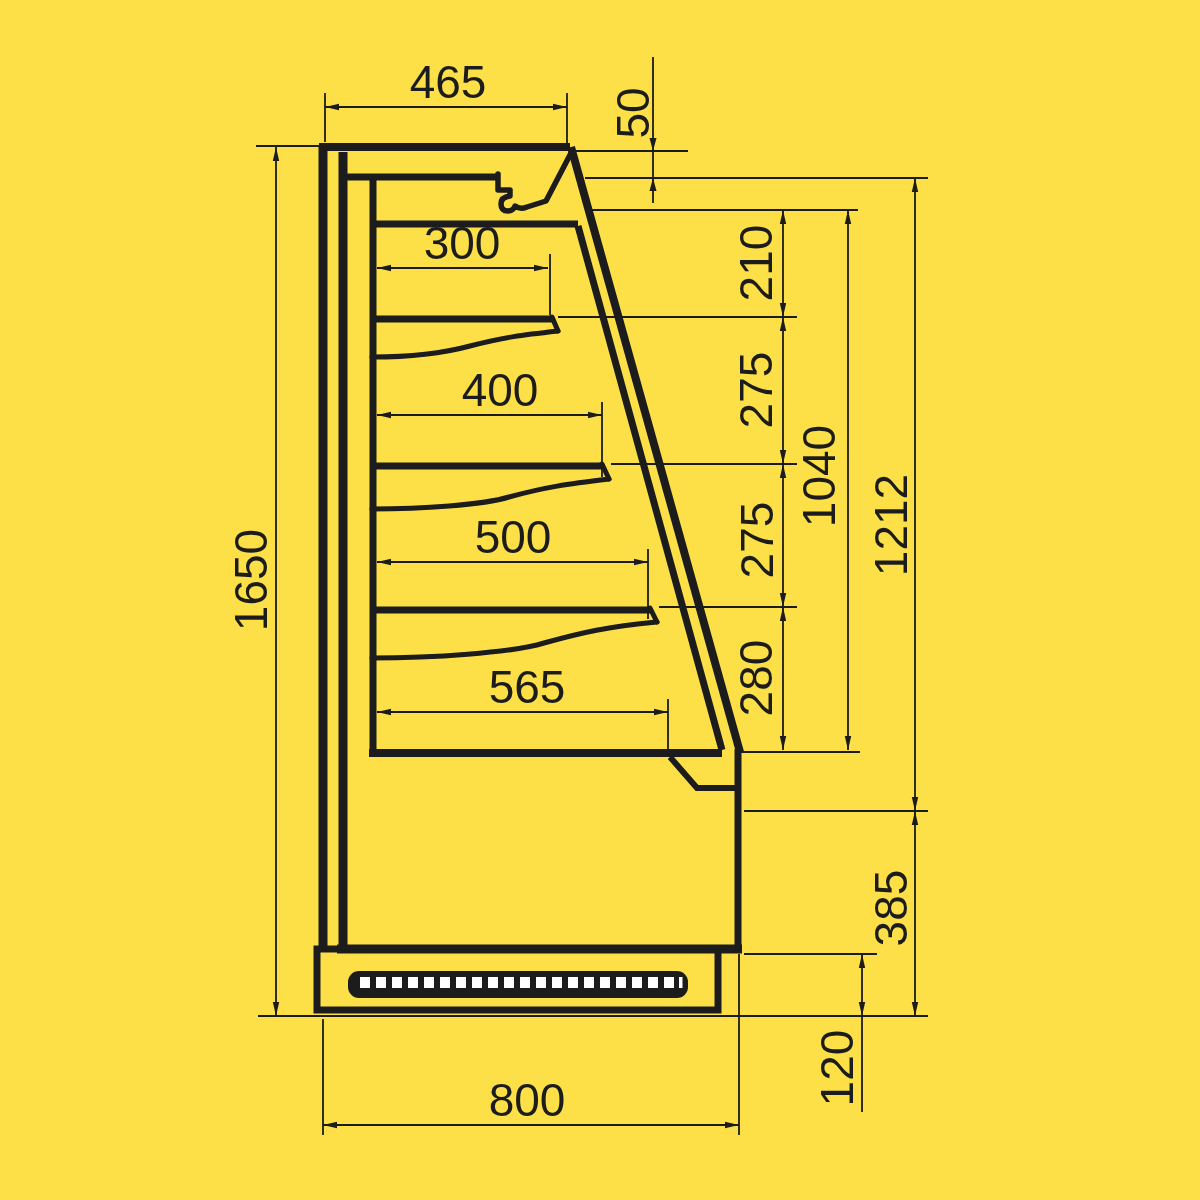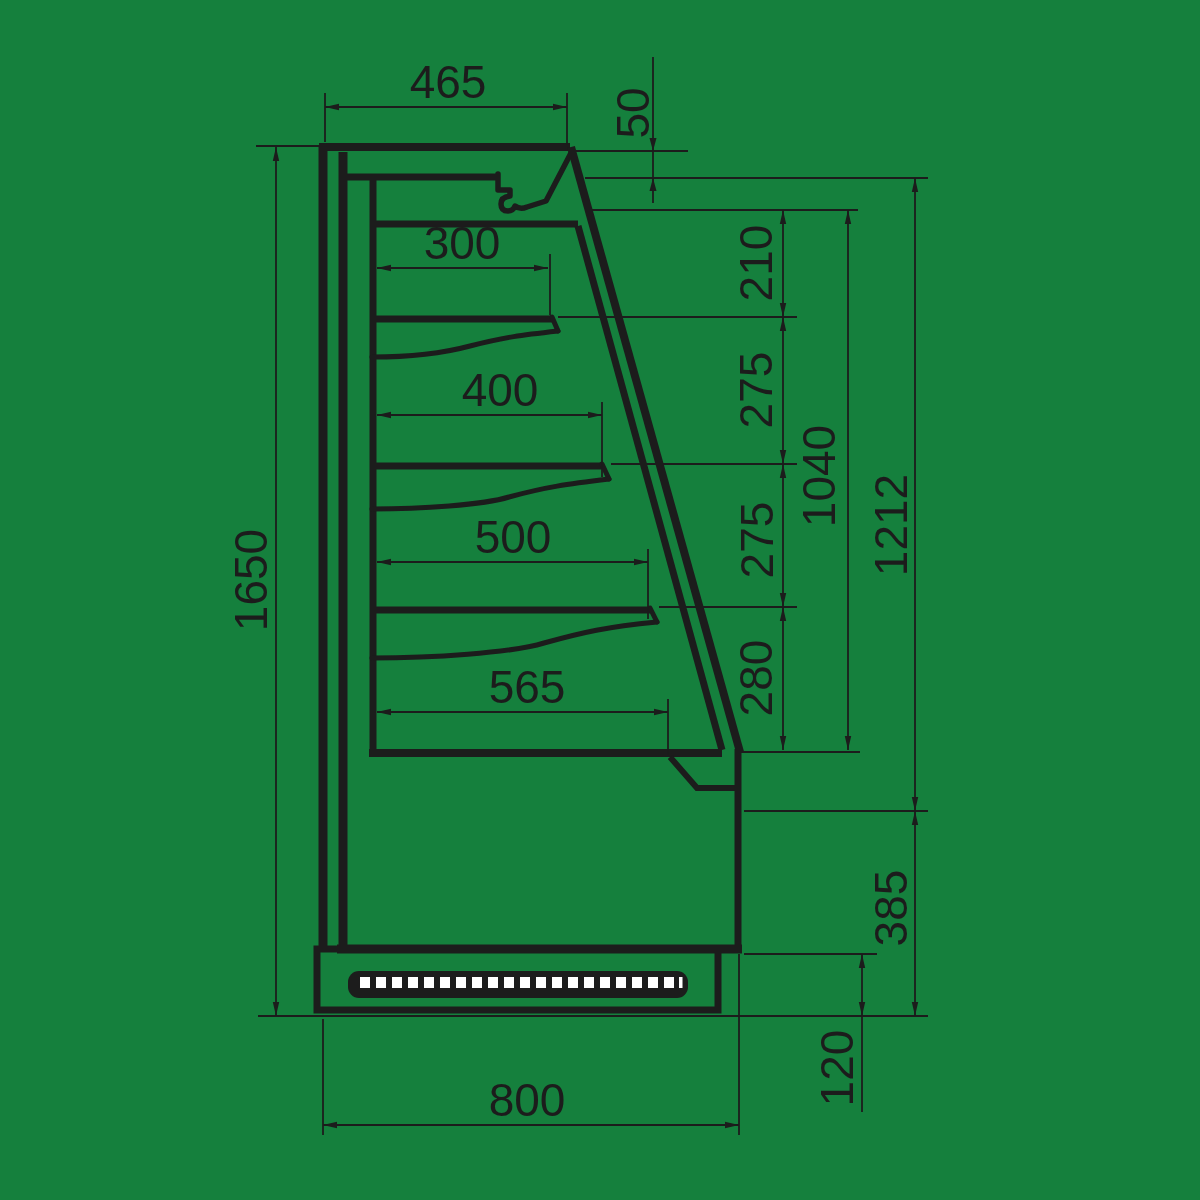--- a/index.html
+++ b/index.html
@@ -1,16 +1,16 @@
 <!DOCTYPE html>
 <html><head>
 <meta charset="utf-8">
 <style>
   html,body{margin:0;padding:0;background:#ffffff;}
-  .stage{width:1200px;height:1200px;background:#15803d;position:relative;font-family:"Liberation Sans",sans-serif;}
+  .stage{width:1200px;height:1200px;background:#fde047;position:relative;font-family:"Liberation Sans",sans-serif;}
   svg{display:block;}
   
   .s{stroke:#1c1c1c;fill:none;}
   .w9{stroke-width:9;}
   .w8{stroke-width:8;}
   .w7{stroke-width:7;}
   .w6{stroke-width:6;}
   .w5{stroke-width:5;stroke-linecap:round;stroke-linejoin:round;}
   .duct{stroke-width:5.5;stroke-linecap:round;stroke-linejoin:round;}
   

